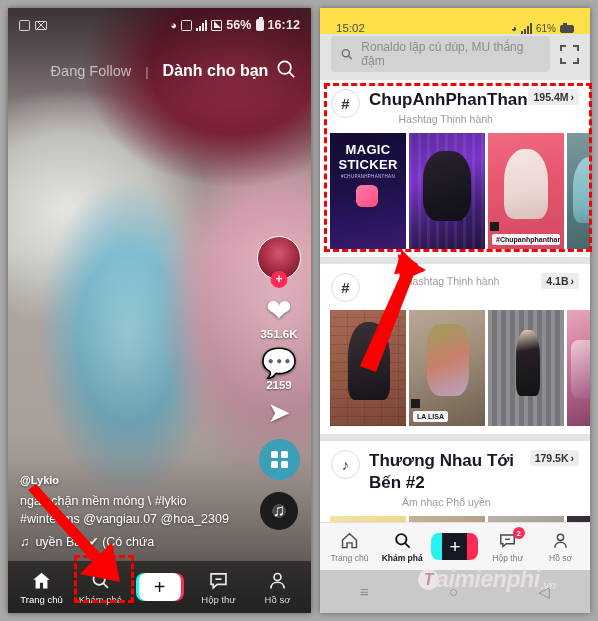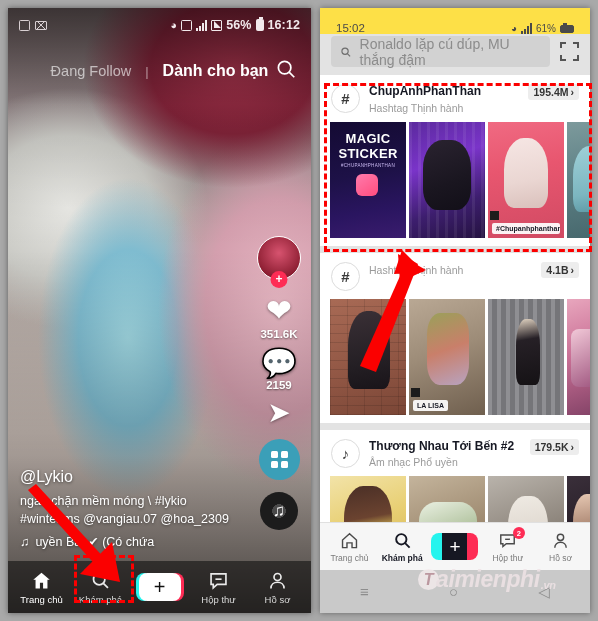--- a/index.html
+++ b/index.html
@@ -87,21 +87,21 @@
   .grid-ic { display:grid; grid-template-columns:7px 7px; grid-template-rows:7px 7px; gap:3px;}
   .grid-ic i{background:#fff;border-radius:1.5px;display:block;}
   .disc { width:38px;height:38px;border-radius:50%;
     background: radial-gradient(circle at 50% 50%, #4a4a4a 0 25%, #1c1c1c 26% 100%);
     display:flex;align-items:center;justify-content:center;color:#fff;font-size:17px;}
 
   .caption {
     position:absolute; left:12px; bottom:62px; width:212px; z-index:5; color:#fff;
     text-shadow:0 1px 3px rgba(0,0,0,.55); line-height:1.45;
   }
-  .cap-user { font-size:16px; font-weight:normal; margin-bottom:3px; }
+  .cap-user { font-size:11px; font-weight:bold; margin-bottom:3px; }
   .cap-line { font-size:12.5px; }
   .cap-music { font-size:12.5px; margin-top:5px; display:flex; gap:6px; align-items:center;}
 
   .navbar-l {
     position:absolute; left:0; right:0; bottom:0; height:52px; z-index:6;
     background: rgba(10,10,10,.55);
     display:flex; align-items:center; justify-content:space-around; padding:0 4px;
   }
   .nav-item { display:flex;flex-direction:column;align-items:center;gap:2px; width:54px; }
   .nav-lbl { font-size:9.5px; color:#d8d8d8; }
@@ -120,43 +120,43 @@
     position:absolute; left:320px; top:8px; width:270px; height:605px;
     background:#e3e3e3; overflow:hidden; box-shadow:0 0 6px rgba(0,0,0,.4);
   }
   .statusbar-r {
     height:26px; display:flex; align-items:flex-end; padding:0 16px;
     color:#4a4a4a; font-size:11.5px; background:#fde047;
   }
   .sb-r-right { margin-left:auto; display:flex; align-items:center; gap:4px; font-size:10px;}
   .searchbar-wrap { padding:2px 11px 8px; background:#e3e3e3; display:flex; align-items:center; gap:10px;}
   .searchbox {
-    flex:1; height:31px; background:#d2d2d2; border-radius:4px;
+    flex:1; height:36px; background:#d2d2d2; border-radius:4px;
     display:flex; align-items:center; gap:8px; padding:0 9px;
-    color:#8c8c8c; font-size:14px;
+    color:#8c8c8c; font-size:12px;
   }
   .qr-ic { width:19px;height:19px;position:relative;color:#555;}
   .qr-ic i { position:absolute; width:6px;height:6px; border:2px solid currentColor; }
   .qr-ic i:nth-child(1){left:0;top:0;border-right:0;border-bottom:0;}
   .qr-ic i:nth-child(2){right:0;top:0;border-left:0;border-bottom:0;}
   .qr-ic i:nth-child(3){left:0;bottom:0;border-right:0;border-top:0;}
   .qr-ic i:nth-child(4){right:0;bottom:0;border-left:0;border-top:0;}
 
   .feed { background:#e3e3e3; }
   .card { background:#fff; margin-bottom:7px; padding:9px 0 8px; }
   .card.highlight { background:#fff; }
   .card-head { display:flex; align-items:flex-start; padding:0 11px 8px; }
   .badge-circle {
     width:29px;height:29px;border-radius:50%;border:1px solid #dcdcdc;
     display:flex;align-items:center;justify-content:center; color:#3a3a3a;
     font-size:15px; font-weight:bold; flex:0 0 auto; margin-right:9px;
   }
   .card-texts { flex:1; min-width:0; }
-  .card-title { font-size:12px; font-weight:bold; color:#161823; line-height:1.3; }
-  .card-sub { font-size:10.5px; color:#9a9a9a; margin-top:2px; }
+  .card-title { font-size:17px; font-weight:bold; color:#161823; line-height:1.3; }
+  .card-sub { font-size:10.5px; color:#9a9a9a; margin-top:2px;text-align:center; }
   .count-pill {
     background:#ededed; border-radius:3px; padding:2px 5px; font-size:10.5px;
     font-weight:bold; color:#333; white-space:nowrap; margin-left:6px; display:flex; gap:2px; align-items:center;
   }
   .thumbs { display:flex; gap:3px; padding:0 0 0 10px; overflow:hidden; }
   .thumb { width:76px; height:116px; flex:0 0 auto; position:relative; overflow:hidden; }
   .thumb.partial { width:44px; }
   .thumb-lbl {
     position:absolute; left:4px; bottom:4px; background:rgba(255,255,255,.92);
     font-size:7px; font-weight:bold; color:#161823; padding:2px 4px; border-radius:2px;

